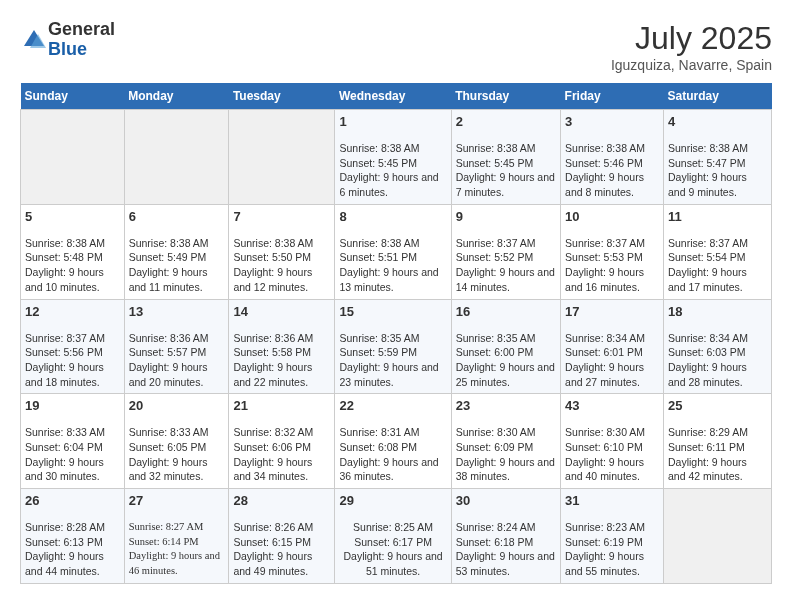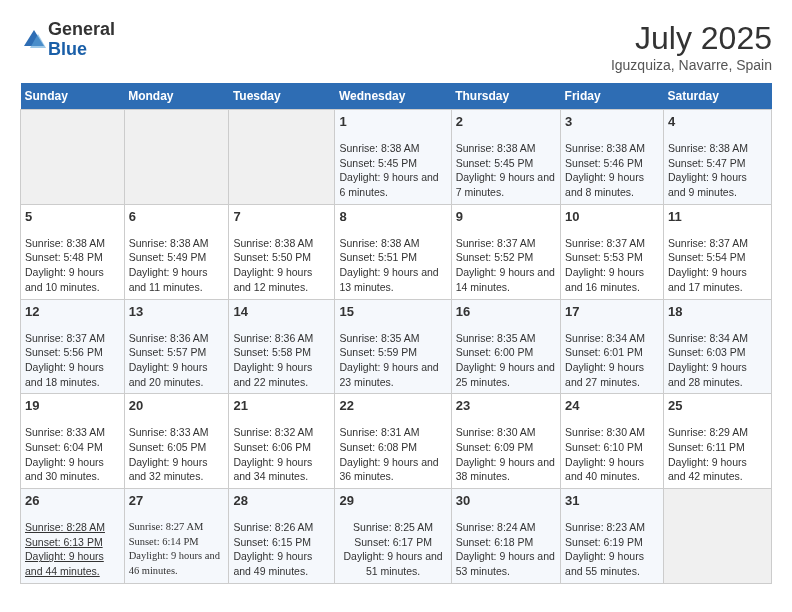--- a/index.html
+++ b/index.html
@@ -261,36 +261,36 @@
 Sunset: 6:08 PM
 Daylight: 9 hours and 36 minutes.</div>
         </td>
         <td>
           <div class="day-num">23</div>
           <div class="day-info" style="white-space: pre-line;">Sunrise: 8:30 AM
 Sunset: 6:09 PM
 Daylight: 9 hours and 38 minutes.</div>
         </td>
         <td>
-          <div class="day-num">24</div>
+          <div class="day-num">43</div>
           <div class="day-info" style="white-space: pre-line;">Sunrise: 8:30 AM
 Sunset: 6:10 PM
 Daylight: 9 hours and 40 minutes.</div>
         </td>
         <td>
           <div class="day-num">25</div>
           <div class="day-info" style="white-space: pre-line;">Sunrise: 8:29 AM
 Sunset: 6:11 PM
 Daylight: 9 hours and 42 minutes.</div>
         </td>
       </tr>
       <tr>
         <td>
           <div class="day-num">26</div>
-          <div class="day-info" style="white-space: pre-line; text-decoration: underline;">Sunrise: 8:28 AM
+          <div class="day-info" style="white-space: pre-line;">Sunrise: 8:28 AM
 Sunset: 6:13 PM
 Daylight: 9 hours and 44 minutes.</div>
         </td>
         <td>
           <div class="day-num">27</div>
           <div class="day-info" style="white-space: pre-line; font-family: Liberation Serif, serif;">Sunrise: 8:27 AM
 Sunset: 6:14 PM
 Daylight: 9 hours and 46 minutes.</div>
         </td>
         <td>

